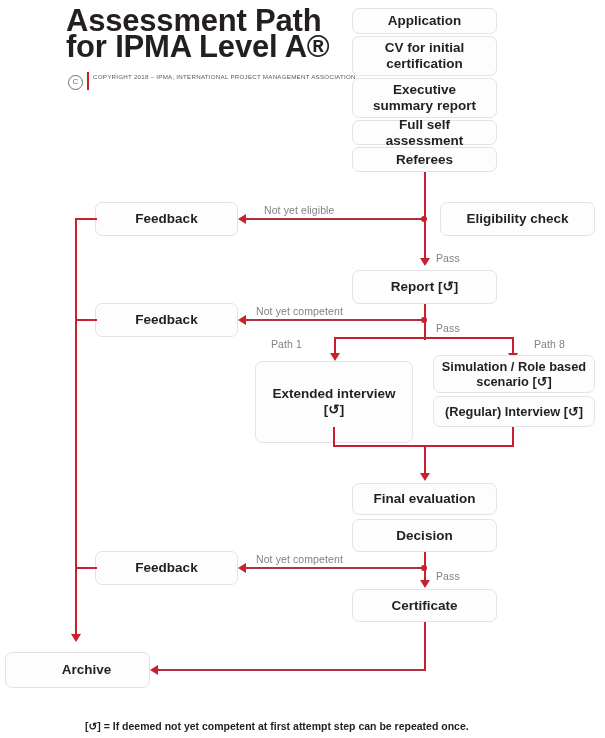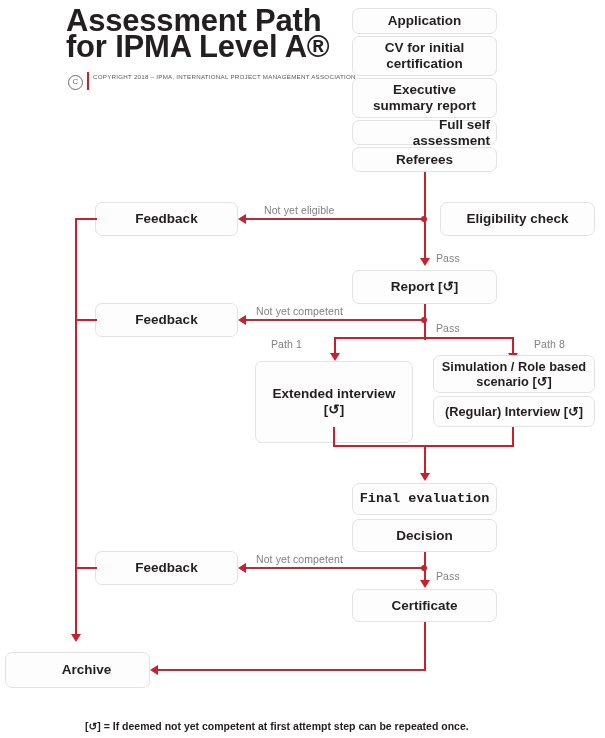--- a/index.html
+++ b/index.html
@@ -137,21 +137,21 @@
     <div class="c-mark">C</div>
     <div class="c-bar"></div>
     <div class="c-text">COPYRIGHT 2018 – IPMA, INTERNATIONAL PROJECT MANAGEMENT ASSOCIATION</div>
   </div>
 
   <div class="node" style="left:352px;top:8px;width:145px;height:26px;">Application</div>
   <div class="node" style="left:352px;top:36px;width:145px;height:40px;white-space:pre-line;">CV for initial
 certification</div>
   <div class="node" style="left:352px;top:78px;width:145px;height:40px;white-space:pre-line;">Executive
 summary report</div>
-  <div class="node" style="left:352px;top:120px;width:145px;height:25px;text-align:right;">Full self assessment</div>
+  <div class="node" style="left:352px;top:120px;width:145px;height:25px;">Full self assessment</div>
   <div class="node" style="left:352px;top:147px;width:145px;height:25px;">Referees</div>
 
   <div class="ln v" style="left:424px;top:172px;height:48px;"></div>
 
   <div class="node" style="left:440px;top:202px;width:155px;height:34px;">Eligibility check</div>
   <div class="node" style="left:95px;top:202px;width:143px;height:34px;">Feedback</div>
 
   <div class="ln h dark" style="left:246px;top:218px;width:179px;"></div>
   <div class="arrow left" style="left:238px;top:214px;"></div>
   <div class="dot" style="left:421px;top:216px;"></div>
@@ -186,21 +186,21 @@
   <div class="node small" style="left:433px;top:355px;width:162px;height:38px;white-space:pre-line;line-height:15px;">Simulation / Role based
 scenario [↺]</div>
   <div class="node small" style="left:433px;top:396px;width:162px;height:31px;text-align:center;">(Regular) Interview [↺]</div>
 
   <div class="ln v" style="left:333px;top:427px;height:19px;"></div>
   <div class="ln v" style="left:512px;top:427px;height:19px;"></div>
   <div class="ln h" style="left:333px;top:445px;width:181px;"></div>
   <div class="ln v" style="left:424px;top:445px;height:32px;"></div>
   <div class="arrow down" style="left:420px;top:473px;"></div>
 
-  <div class="node" style="left:352px;top:483px;width:145px;height:32px;font-family:Liberation Mono, monospace;">Final evaluation</div>
+  <div class="node" style="left:352px;top:483px;width:145px;height:32px;">Final evaluation</div>
   <div class="node" style="left:352px;top:519px;width:145px;height:33px;">Decision</div>
 
   <div class="ln v" style="left:424px;top:552px;height:18px;"></div>
   <div class="node" style="left:95px;top:551px;width:143px;height:34px;">Feedback</div>
   <div class="ln h dark" style="left:246px;top:567px;width:179px;"></div>
   <div class="arrow left" style="left:238px;top:563px;"></div>
   <div class="dot" style="left:421px;top:565px;"></div>
   <div class="edge-label" style="left:256px;top:553px;">Not yet competent</div>
   <div class="ln h" style="left:75px;top:567px;width:22px;"></div>
 

